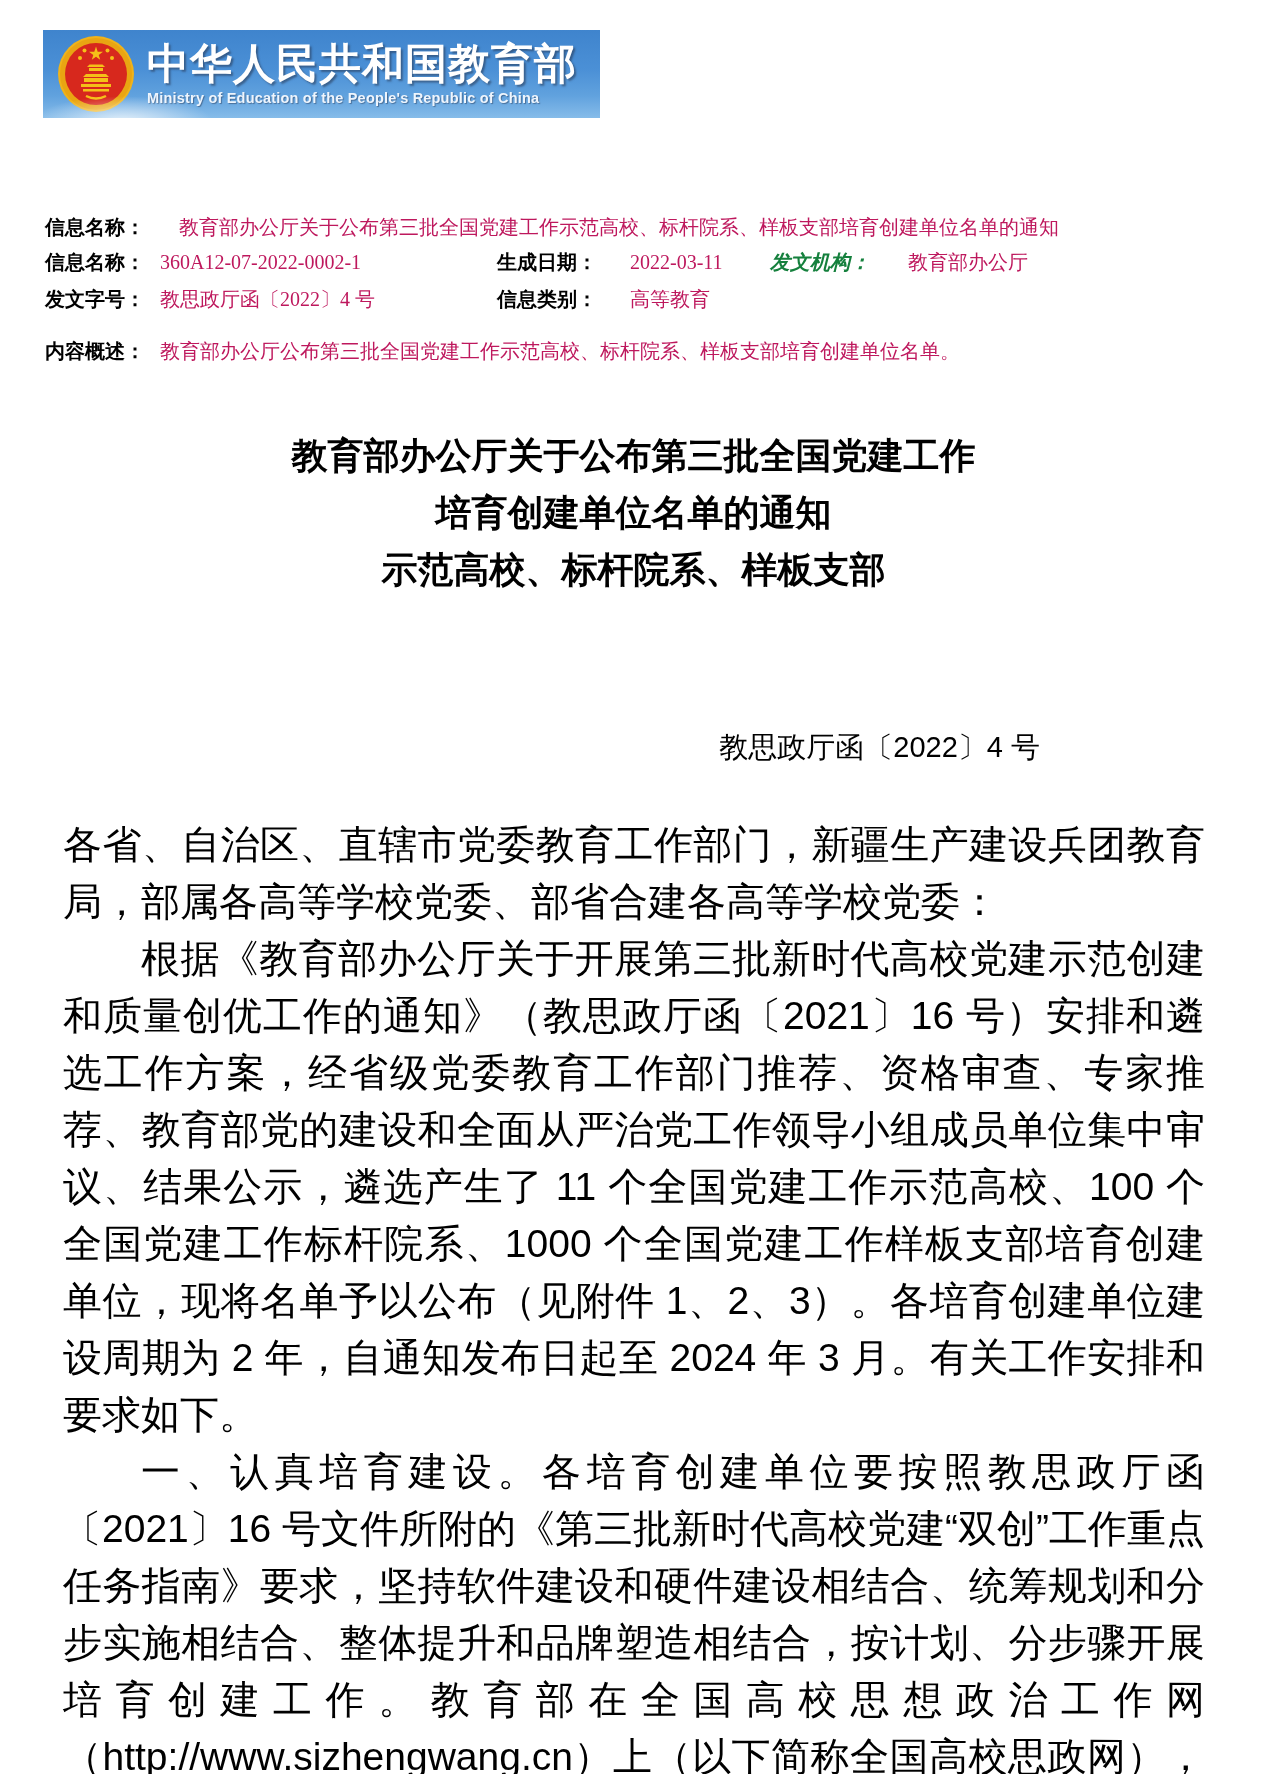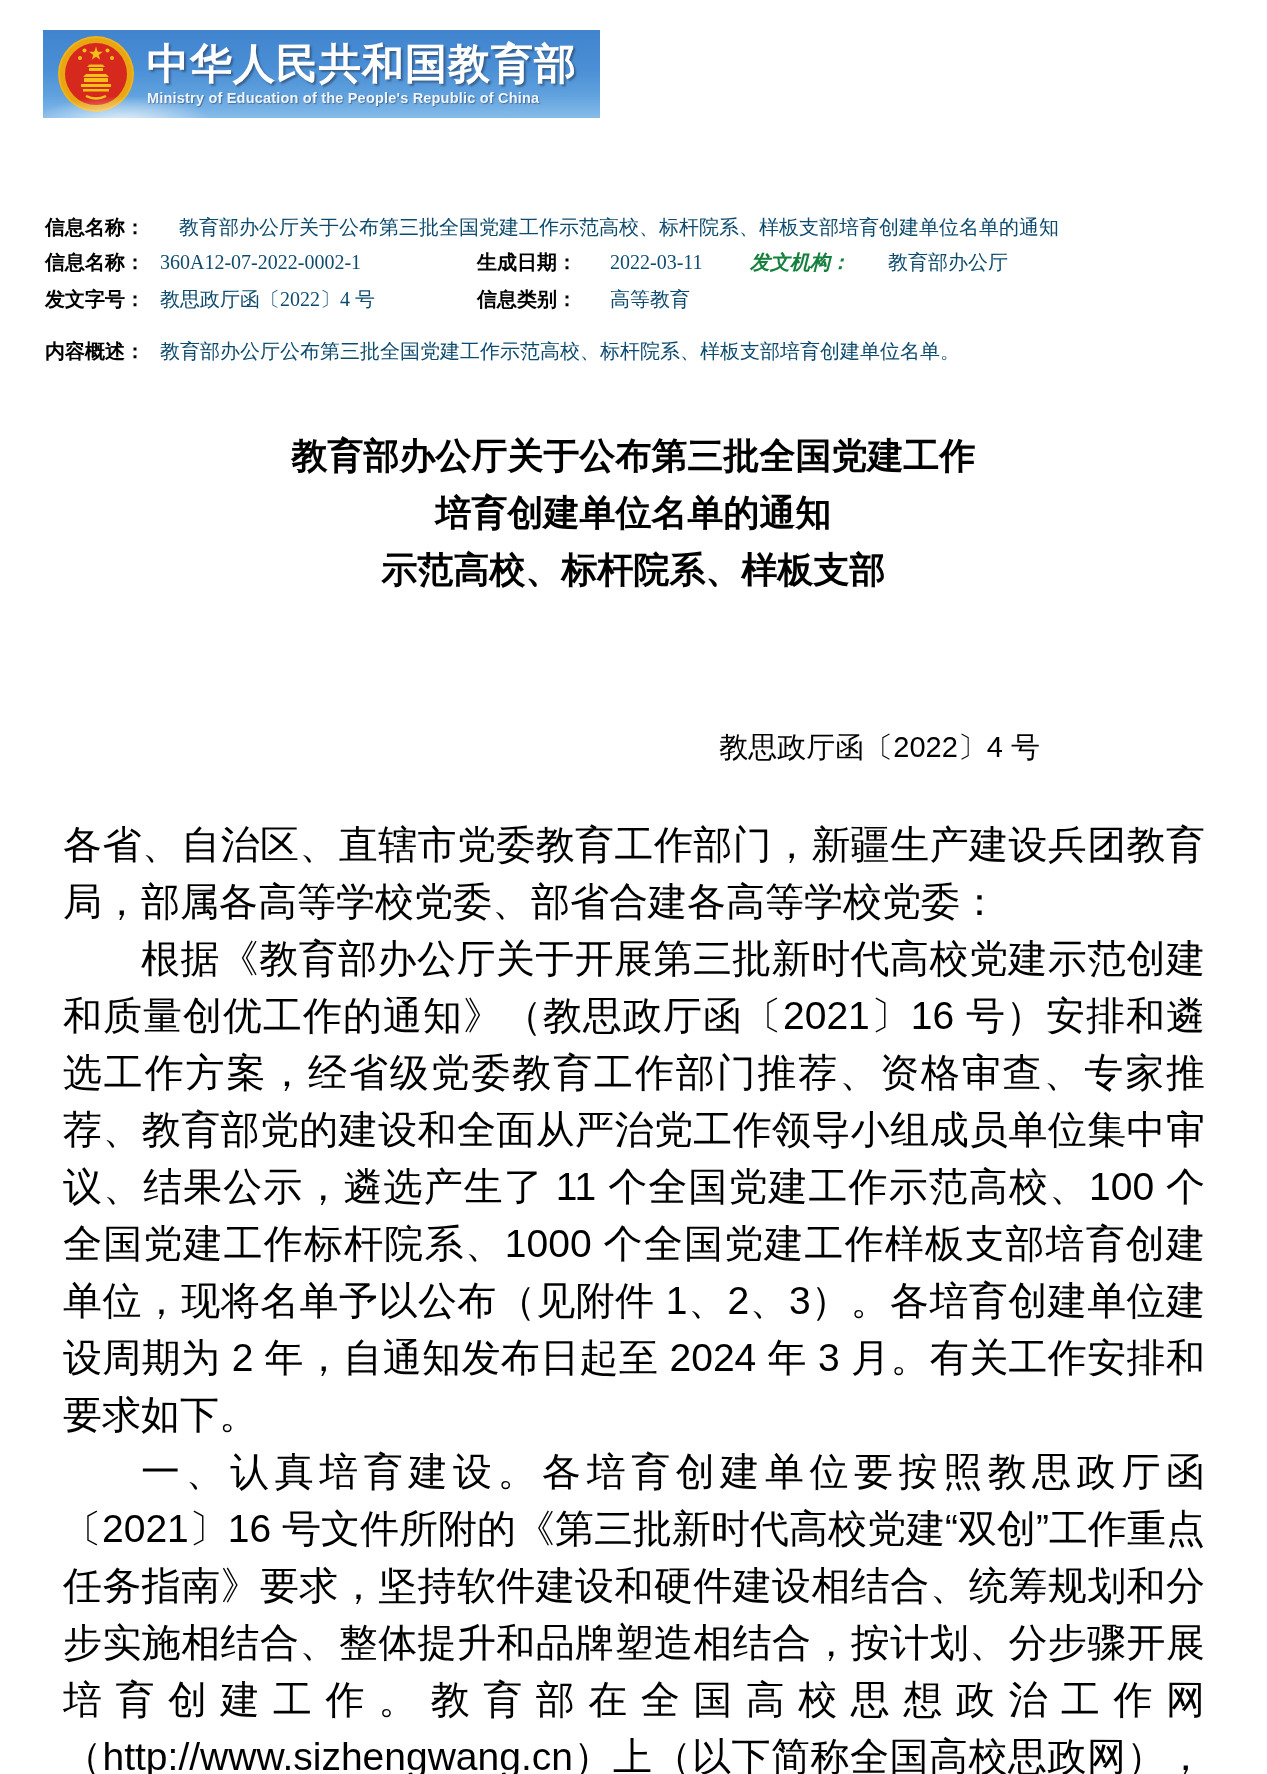--- a/index.html
+++ b/index.html
@@ -58,23 +58,23 @@
   .meta {
     margin: 96px 45px 0 45px;
     font-size: 20px;
     line-height: 27px;
   }
   .meta-row { display: flex; }
   .mb20 { margin-bottom: 8px; gap: 19px; }
   .mb10 { margin-bottom: 10px; }
   .mb25 { margin-bottom: 25px; }
   .meta .label { font-weight: bold; flex: none; width: 115px; color: #000; }
-  .meta .label-mid { font-weight: bold; flex: none; width: 133px; color: #000; }
+  .meta .label-mid { font-weight: bold; flex: none; width: 133px; color: #000; margin-left: 20px; }
   .meta .label-right { font-weight: bold; flex: none; width: 138px; color: #15803d; font-style: italic; }
-  .meta .val { color: #0c4a6e; }
+  .meta .val { color: #be185d; }
   .meta .val-index { flex: none; width: 317px; font-family: "Liberation Serif", serif; }
   .meta .val-date { flex: none; width: 140px; font-family: "Liberation Serif", serif; }
   .meta .val-flex { flex: 1; }
 
   
   .notice-title {
     margin-top: 62px;
     text-align: center;
     font-size: 36px;
     font-weight: bold;

